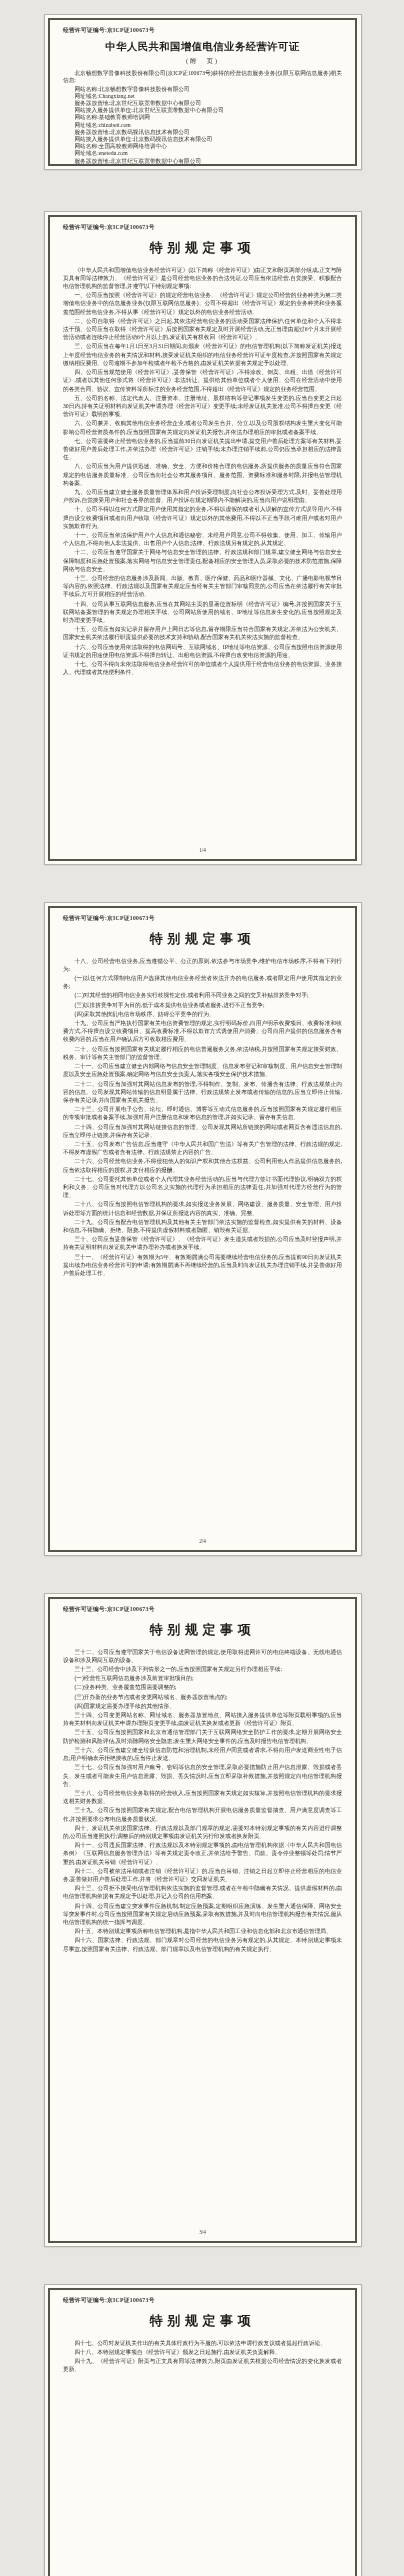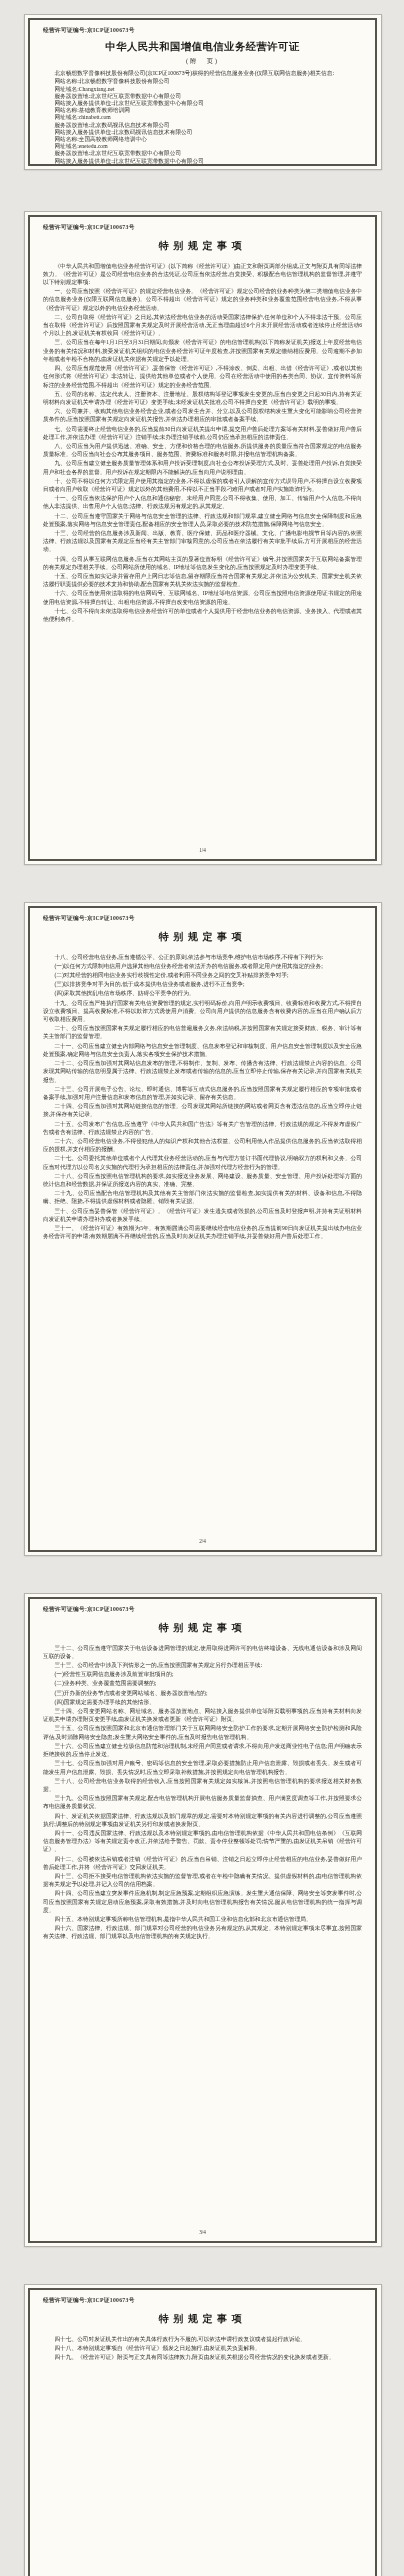--- a/index.html
+++ b/index.html
@@ -9,21 +9,21 @@
     background: #e7e6e2;
     font-family: "Liberation Serif", "DejaVu Serif", serif;
     color: #2e2d2a;
   }
   .canvas {
     position: relative;
     width: 405px;
     padding: 14px 0 8.8px 0;
   }
   .sheet {
-    width: 358px;
+    width: 318px;
     margin: 0 auto;
     background: #fcfbf6;
     border: 0.5px solid #b4b2aa;
     box-shadow: 0 0.5px 1.5px rgba(0,0,0,.18);
     padding: 3.1px;
   }
   .frame {
     border: 2.1px double #55534c;
     height: 100%;
     padding: 7.2px 13.4px 7.2px 13.4px;
@@ -62,21 +62,21 @@
     margin: 0 0 1px 0;
   }
   .site-block { margin: 0; }
   .site-row {
     font-size: 5.7px;
     line-height: 7.2px;
     margin-left: 2em;
   }
   .prov-title {
     text-align: center;
-    font-size: 10px;
+    font-size: 13px;
     font-weight: bold;
     letter-spacing: 4.6px;
     margin: 7.2px 0 8.2px 0;
     color: #1f1e1b;
   }
   .prov-body { }
   .para {
     font-size: 5.7px;
     line-height: 8.2px;
     text-indent: 2em;

